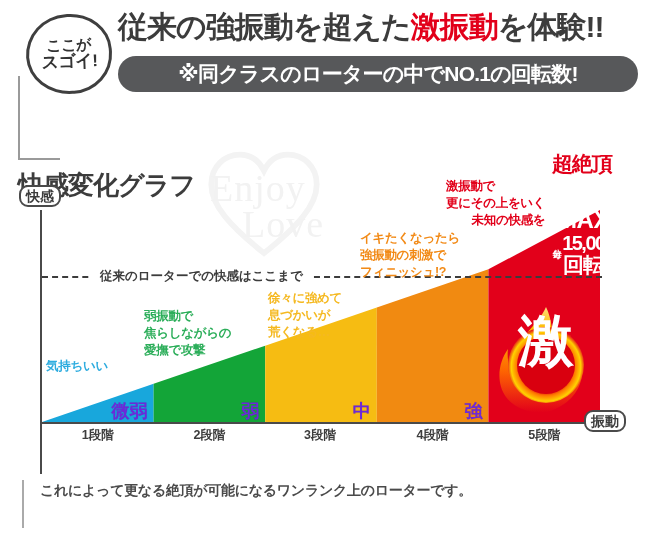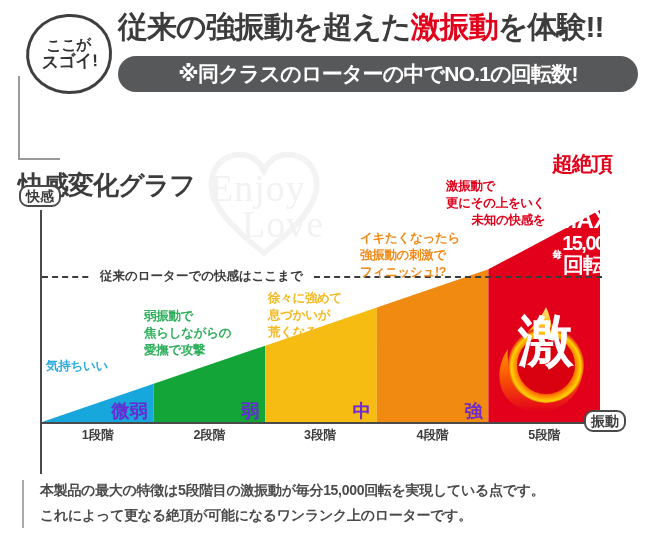--- a/index.html
+++ b/index.html
@@ -316,16 +316,15 @@
       <span class="per">毎分</span>
       <span class="num">15,000</span>
     </span>
     <span class="rot">回転</span>
   </div>
 </div>
 
 <div class="footer">
   <div class="vline"></div>
   <div class="ftext">
-    <span>本製品の最大の特徴は5段階目の激振動が毎分15,000回転を実現している点です。</span>
     <span>これによって更なる絶頂が可能になるワンランク上のローターです。</span>
   </div>
 </div>
 
 </body></html>

